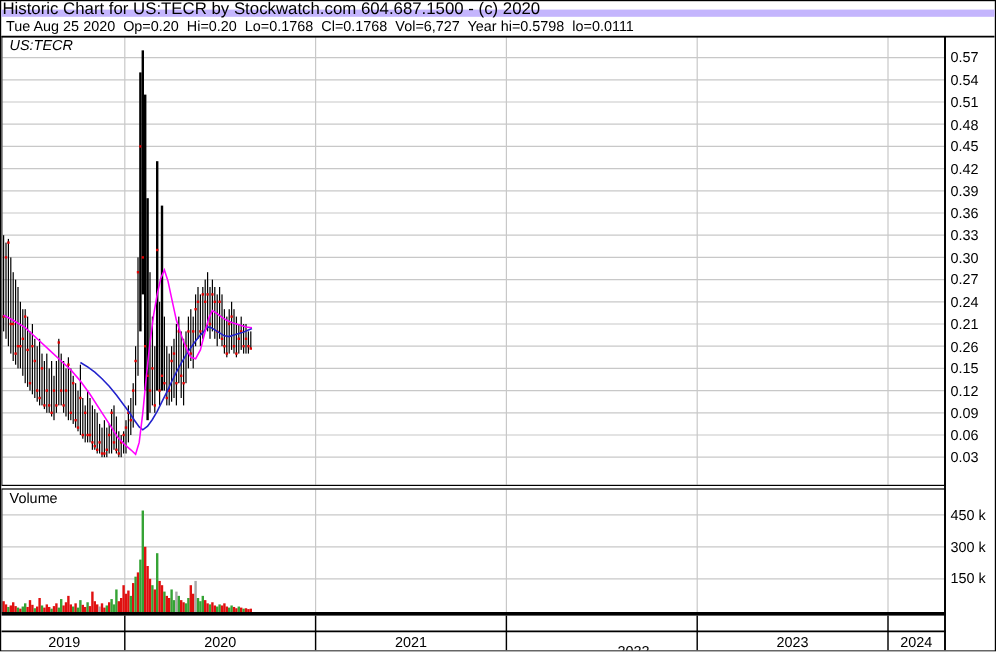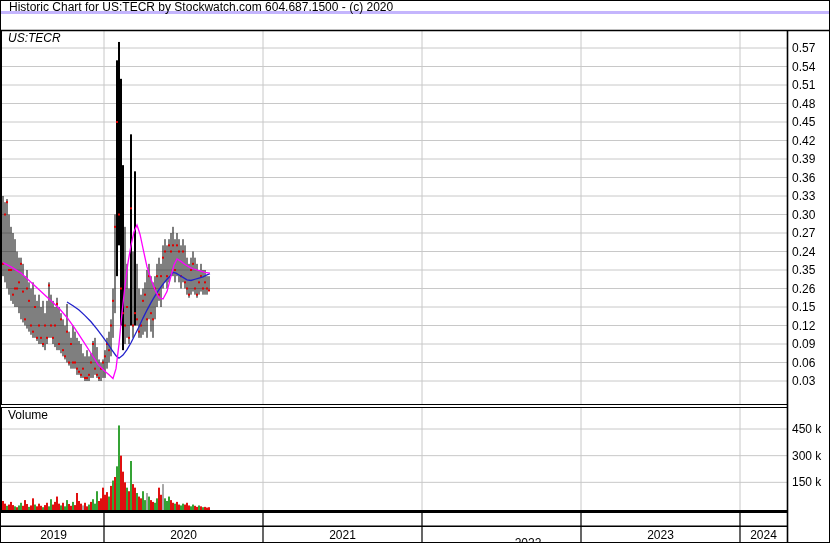--- a/index.html
+++ b/index.html
@@ -3,39 +3,40 @@
 <meta charset="utf-8">
 <style>
   html,body{margin:0;padding:0;background:#fff;}
   .screen{
     position:relative;width:828px;height:541px;
     border:1px solid #000;background:#fff;overflow:hidden;
     font-family:"Liberation Sans",sans-serif;color:#000;
   }
   .title-row{
     position:absolute;top:0;left:0;width:100%;height:13px;
-    border-bottom:3px solid #c4b5fd;font-size:12px;line-height:13px;
-    padding-left:8px;white-space:pre;box-sizing:border-box;
+    border-bottom:6px solid #c4b5fd;font-size:14px;line-height:13px;
+    padding-left:1px;white-space:pre;box-sizing:border-box;
   }
   .quote-row{
     position:absolute;top:14px;left:0;width:100%;height:15px;
     font-size:12px;line-height:15px;padding-left:4px;white-space:pre;
     box-sizing:border-box;
   }
   .chart-svg{position:absolute;top:0;left:0;}
   .sym-label{position:absolute;left:7px;top:31px;font-size:12px;line-height:13px;font-style:italic;}
   .vol-label{position:absolute;left:7px;top:408px;font-size:12px;line-height:13px;}
   .axis-label{position:absolute;font-size:12px;line-height:14px;white-space:pre;}
   .year-label{position:absolute;font-size:12px;line-height:13px;text-align:center;width:60px;}
 </style>
 </head>
 <body>
 
 <div class="screen">
   <div class="title-row">Historic Chart for US:TECR by Stockwatch.com 604.687.1500 - (c) 2020</div>
+  <div class="quote-row">Tue Aug 25 2020  Op=0.20  Hi=0.20  Lo=0.1768  Cl=0.1768  Vol=6,727  Year hi=0.5798  lo=0.0111</div>
   <svg id="chart-svg" class="chart-svg" width="828" height="541">
       <line x1="1" y1="47" x2="786" y2="47" stroke="#c8c8c8" stroke-width="1"></line>
       <line x1="1" y1="65.49999999999994" x2="786" y2="65.49999999999994" stroke="#c8c8c8" stroke-width="1"></line>
       <line x1="1" y1="84" x2="786" y2="84" stroke="#c8c8c8" stroke-width="1"></line>
       <line x1="1" y1="102.5" x2="786" y2="102.5" stroke="#c8c8c8" stroke-width="1"></line>
       <line x1="1" y1="120.99999999999994" x2="786" y2="120.99999999999994" stroke="#c8c8c8" stroke-width="1"></line>
       <line x1="1" y1="139.49999999999997" x2="786" y2="139.49999999999997" stroke="#c8c8c8" stroke-width="1"></line>
       <line x1="1" y1="157.99999999999997" x2="786" y2="157.99999999999997" stroke="#c8c8c8" stroke-width="1"></line>
       <line x1="1" y1="176.5" x2="786" y2="176.5" stroke="#c8c8c8" stroke-width="1"></line>
       <line x1="1" y1="194.99999999999994" x2="786" y2="194.99999999999994" stroke="#c8c8c8" stroke-width="1"></line>
@@ -397,21 +398,21 @@
       <div class="axis-label" style="left: 791px; top: 77px;">0.51</div>
       <div class="axis-label" style="left: 791px; top: 95.5px;">0.48</div>
       <div class="axis-label" style="left: 791px; top: 114px;">0.45</div>
       <div class="axis-label" style="left: 791px; top: 132.5px;">0.42</div>
       <div class="axis-label" style="left: 791px; top: 151px;">0.39</div>
       <div class="axis-label" style="left: 791px; top: 169.5px;">0.36</div>
       <div class="axis-label" style="left: 791px; top: 188px;">0.33</div>
       <div class="axis-label" style="left: 791px; top: 206.5px;">0.30</div>
       <div class="axis-label" style="left: 791px; top: 225px;">0.27</div>
       <div class="axis-label" style="left: 791px; top: 243.5px;">0.24</div>
-      <div class="axis-label" style="left: 791px; top: 262px;">0.35</div>
+      <div class="axis-label" style="left: 791px; top: 262px;">0.21</div>
       <div class="axis-label" style="left: 791px; top: 280.5px;">0.26</div>
       <div class="axis-label" style="left: 791px; top: 299px;">0.15</div>
       <div class="axis-label" style="left: 791px; top: 317.5px;">0.12</div>
       <div class="axis-label" style="left: 791px; top: 336px;">0.09</div>
       <div class="axis-label" style="left: 791px; top: 354.5px;">0.06</div>
       <div class="axis-label" style="left: 791px; top: 373px;">0.03</div>
     </div>
   <div id="volume-axis">
       <div class="axis-label" style="left: 791px; top: 421px;">450 k</div>
       <div class="axis-label" style="left: 791px; top: 447.667px;">300 k</div>

